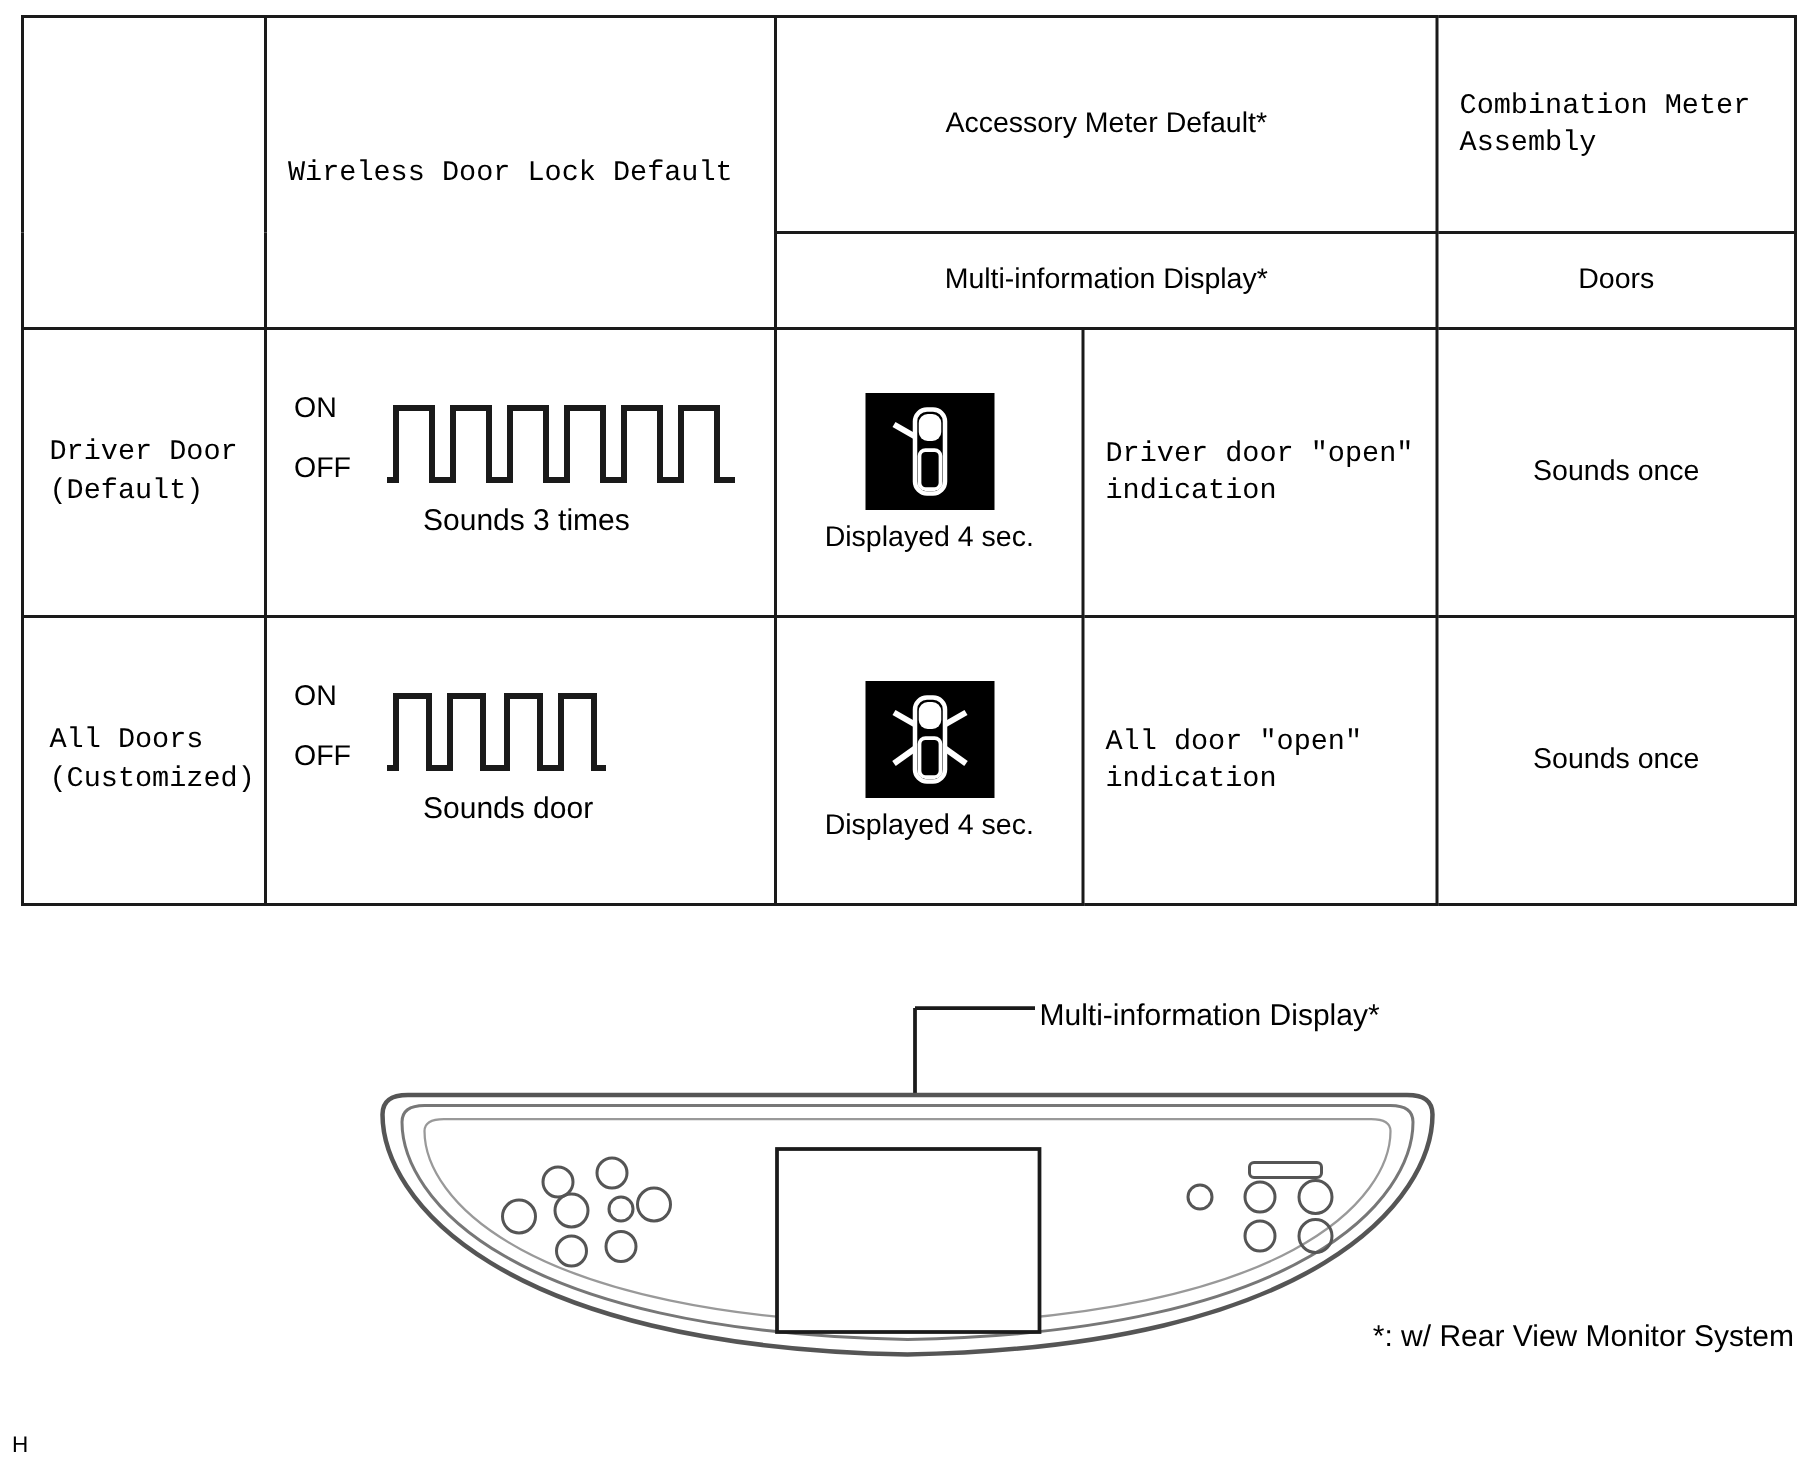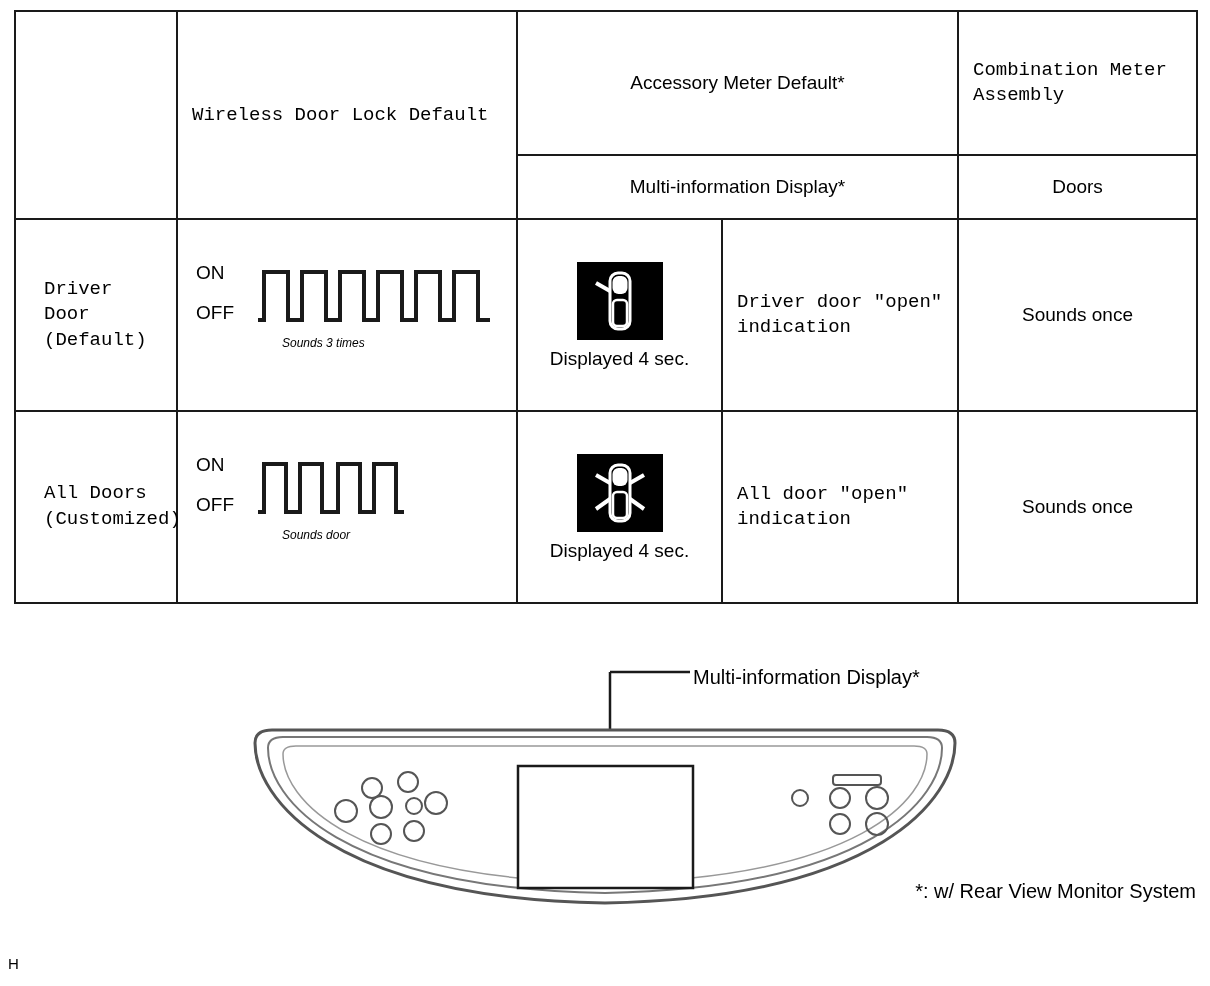--- a/index.html
+++ b/index.html
@@ -45,21 +45,21 @@
   .hdr-tall { height: 142px; }
   .hdr-sub  { height: 62px; }
 
   
   .row-body { height: 192px; }
 
   
   .rowlabel {
     font-size: 19px;
     line-height: 1.35;
-    padding: 0 28px;
+    padding: 0 17px;
   }
 
   
   .wave-block {
     position: relative;
     height: 150px;
   }
   .wave-onoff {
     position: absolute;
     left: 18px;
@@ -69,23 +69,22 @@
   .wave-off { top: 62px; }
   .wave-svg {
     position: absolute;
     left: 78px;
     top: 18px;
   }
   .wave-cap {
     position: absolute;
     left: 104px;
     top: 96px;
-    font-size: 12px;
+    font-size: 20px;
     white-space: nowrap;
-    font-style: italic;
   }
 
   
   .mid-cell {
     text-align: center;
     padding: 12px 0 10px 0;
   }
   .mid-icon {
     width: 86px;
     height: 78px;

